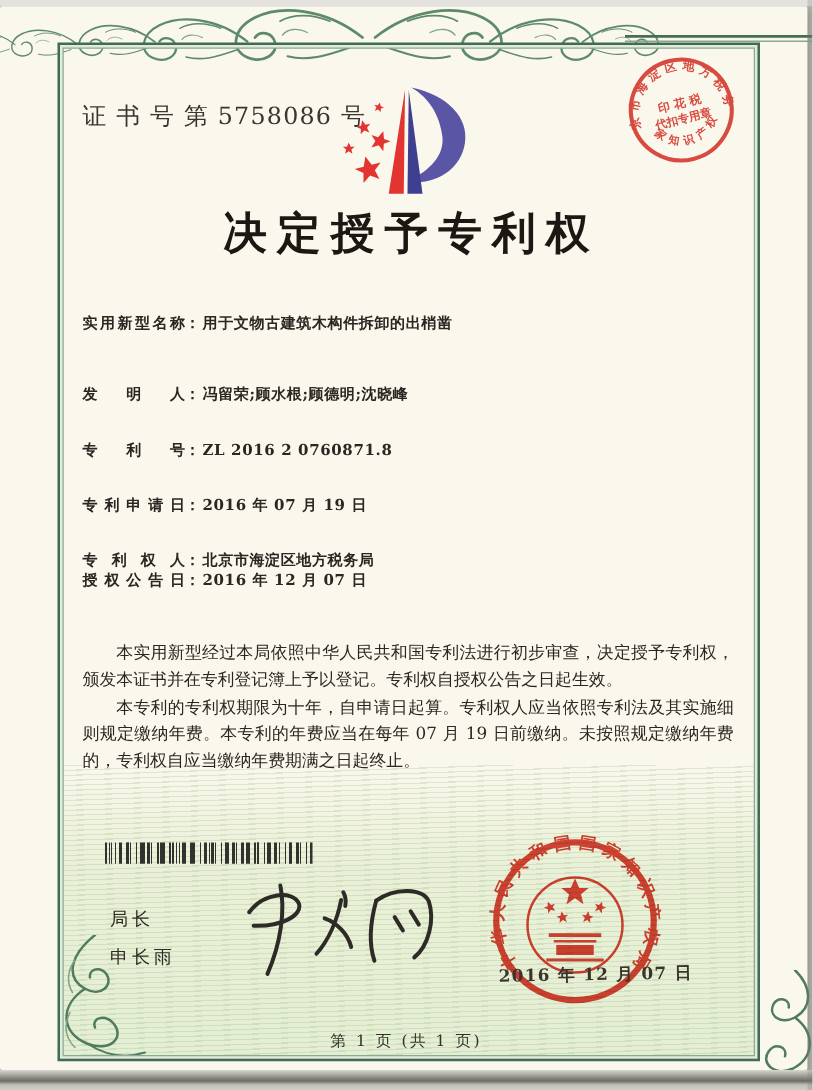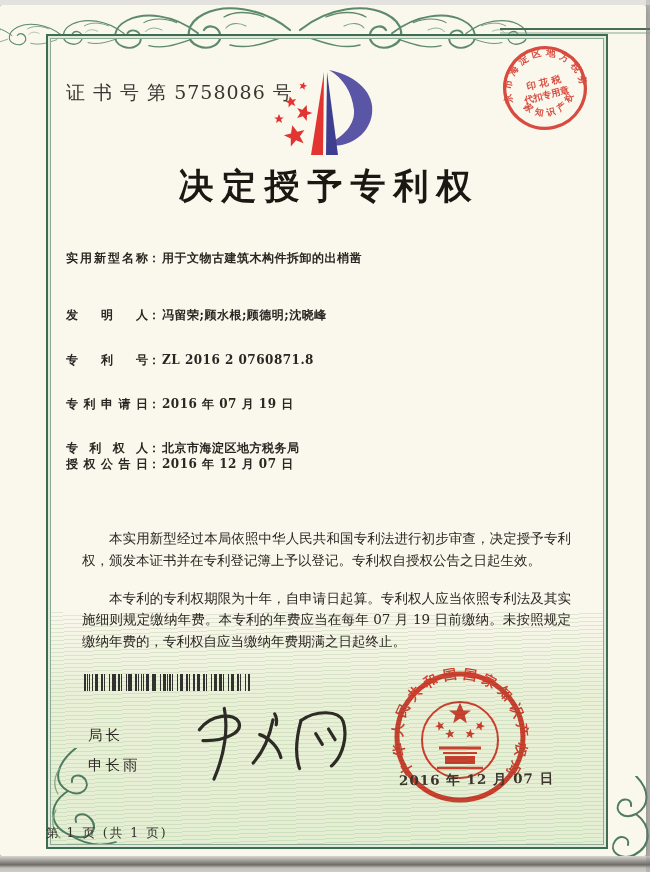--- a/index.html
+++ b/index.html
@@ -42,38 +42,38 @@
     font-size:35px;font-weight:700;letter-spacing:8px;text-indent:8px;color:#1b1713;
   }
   .row{position:absolute;left:66px;font-size:12px;font-weight:600;color:#2b2622;white-space:nowrap}
   .row .lbl{display:inline-block;width:82px;text-align:justify;text-align-last:justify;vertical-align:top}
   .row .colon{display:inline-block;width:14px}
   .row .val{letter-spacing:.5px}
   .r0{top:250px}.r1{top:307px}.r2{top:352px}.r3{top:396px}.r4{top:440px}.r5{top:456px}
 
   .body-text{position:absolute;left:66px;top:512px;width:521px;
     font-size:13.5px;line-height:21.8px;color:#2b2622;text-align:justify}
-  .body-text p{margin:16px;text-indent:2em}
+  .body-text p{margin:0;text-indent:2em}
 
   .barcode{
     position:absolute;left:84px;top:674px;width:166px;height:17px;opacity:.88;
     background:
       repeating-linear-gradient(90deg,#191919 0 2px,transparent 2px 3px,#191919 3px 4px,
         transparent 4px 8px,#191919 8px 9px,transparent 9px 11px,#191919 11px 14px,transparent 14px 17px),
       repeating-linear-gradient(90deg,transparent 0 5px,#191919 5px 6px,transparent 6px 13px);
   }
   .official{position:absolute;left:88px;font-size:14.5px;color:#2e2a25;letter-spacing:3px}
   .o1{top:726px}.o2{top:756px}
   .sig{position:absolute;left:186px;top:694px;transform:rotate(-3deg)}
 
   .stamp-tax{position:absolute;left:501px;top:44px;transform:rotate(-14deg);opacity:.9}
   .stamp-cnipa{position:absolute;left:391px;top:668px;opacity:.93;mix-blend-mode:multiply}
   .issue-date{position:absolute;left:399px;top:771px;font-size:13.5px;color:#3b342d;
     letter-spacing:1px;white-space:nowrap;transform:rotate(-1deg);font-weight:600}
-  .footer{position:absolute;left:46px;top:825px;width:558px;text-align:left;
+  .footer{position:absolute;left:46px;top:825px;width:558px;text-align:center;
     font-size:12.5px;color:#33302a;letter-spacing:2px}
 </style>
 </head>
 <body>
 
 <div class="paper"></div>
 
 <div class="wave-zone"></div>
 
 <svg class="orn" style="left:0;top:0" width="650" height="54" viewBox="0 0 650 54">

